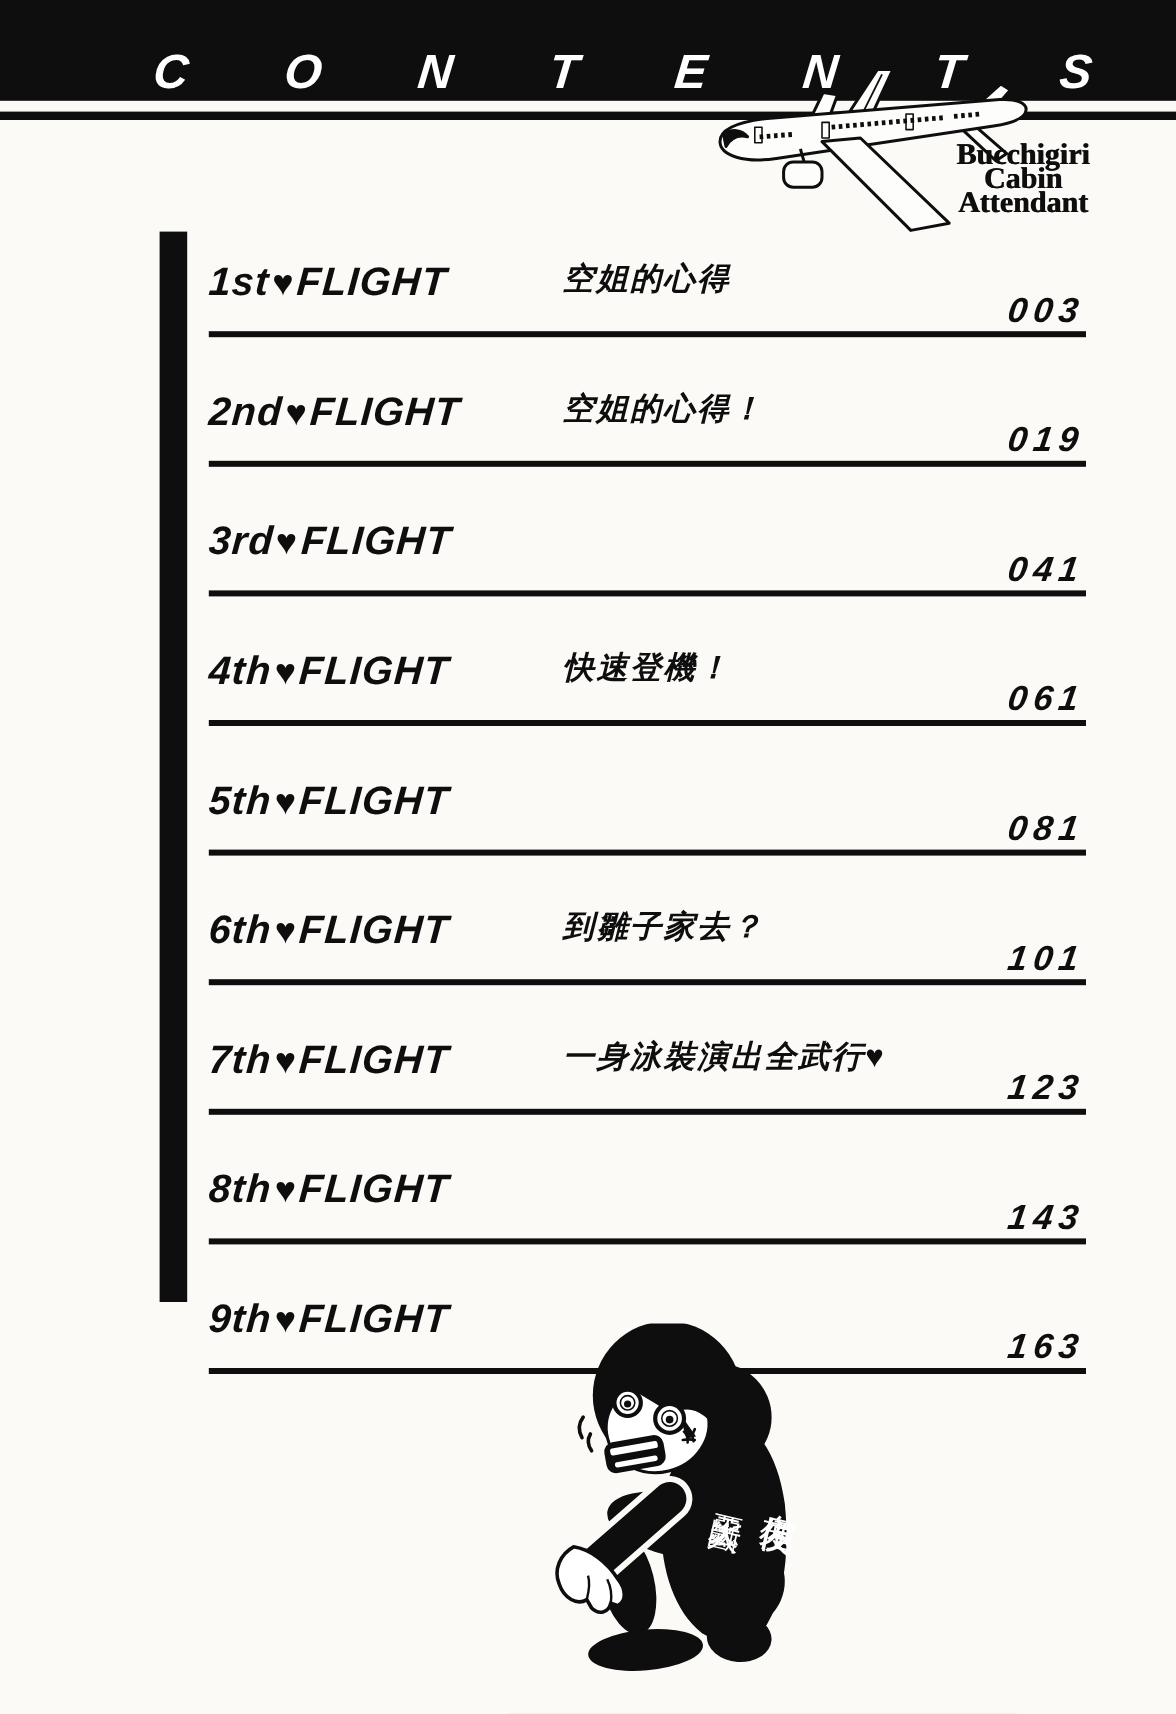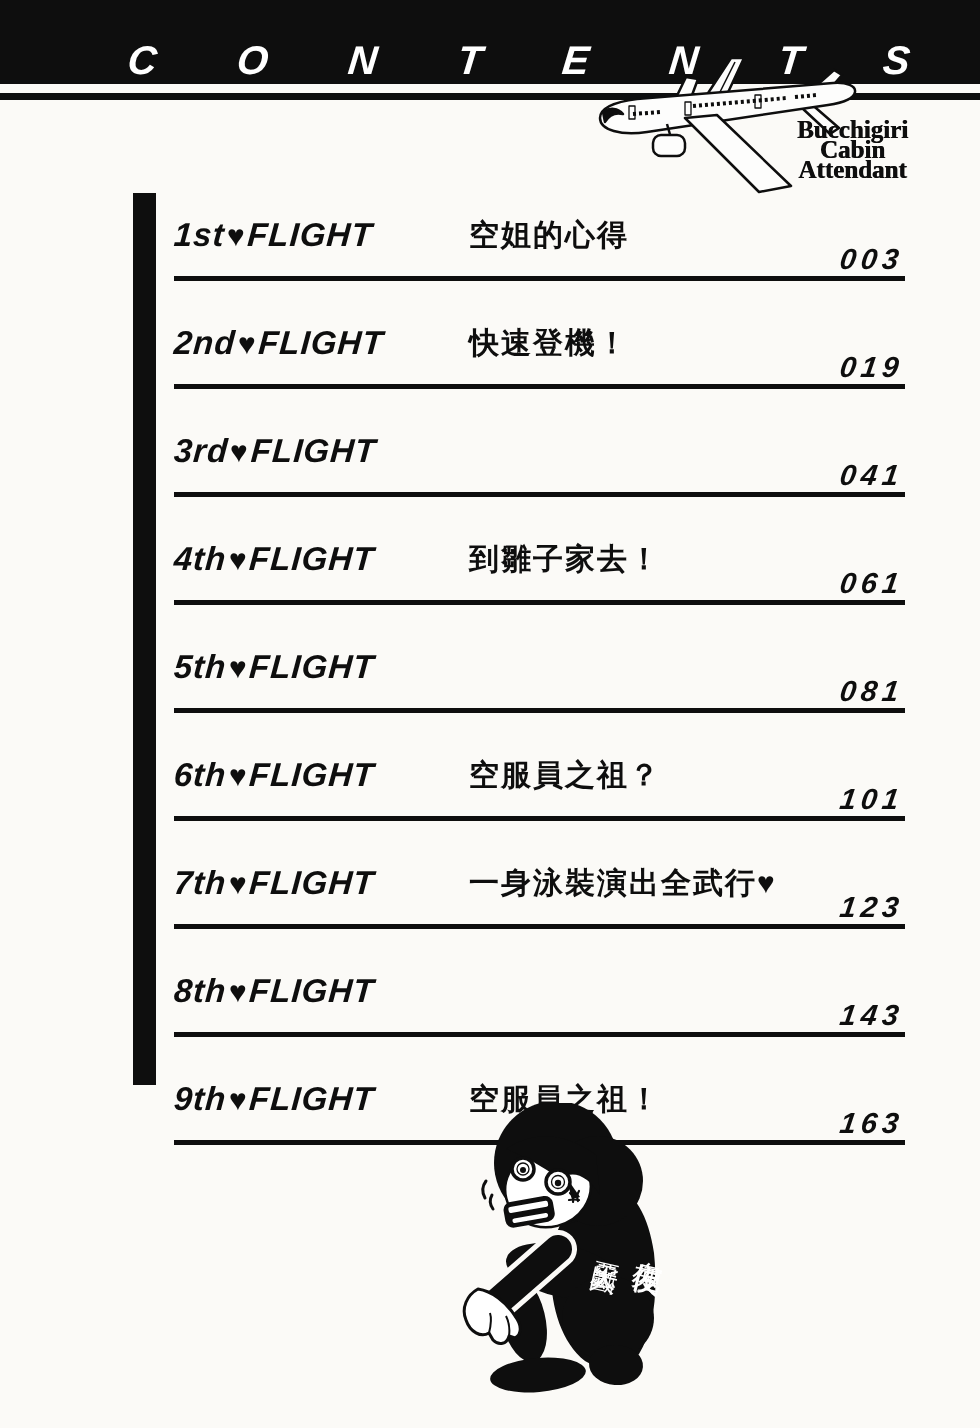--- a/index.html
+++ b/index.html
@@ -68,22 +68,22 @@
     transform:skewX(-4deg);
     white-space:nowrap;
   }
   .flight .heart{
     display:inline-block;
     font-style:normal;font-size:30px;
     transform:skewX(4deg);
     padding:0 2px;
   }
   .chapter-title{
-    font-weight:bold;font-size:30px;line-height:1.1;
-    letter-spacing:2px;white-space:nowrap;
+    font-weight:bold;font-size:26px;line-height:1.1;
+    letter-spacing:2px;white-space:nowrap;font-style:italic;
   }
   .page-num{
     position:absolute;right:2px;bottom:2px;
     font-weight:bold;font-style:italic;
     font-size:29px;line-height:1;letter-spacing:5px;
     transform:skewX(-8deg);
   }
   
   .mascot{
     position:absolute;left:448px;top:1103px;width:302px;height:325px;
@@ -154,51 +154,51 @@
       <div class="entry-row">
         <span class="flight"><span>1st</span><span class="heart">♥</span><span>FLIGHT</span></span>
         <span class="chapter-title">空姐的心得</span>
       </div>
       <span class="page-num">003</span>
     </div>
 
     <div class="entry">
       <div class="entry-row">
         <span class="flight"><span>2nd</span><span class="heart">♥</span><span>FLIGHT</span></span>
+        <span class="chapter-title">空姐的心得！</span>
+      </div>
+      <span class="page-num">019</span>
+    </div>
+
+    <div class="entry">
+      <div class="entry-row">
+        <span class="flight"><span>3rd</span><span class="heart">♥</span><span>FLIGHT</span></span>
+      </div>
+      <span class="page-num">041</span>
+    </div>
+
+    <div class="entry">
+      <div class="entry-row">
+        <span class="flight"><span>4th</span><span class="heart">♥</span><span>FLIGHT</span></span>
         <span class="chapter-title">快速登機！</span>
       </div>
-      <span class="page-num">019</span>
-    </div>
-
-    <div class="entry">
-      <div class="entry-row">
-        <span class="flight"><span>3rd</span><span class="heart">♥</span><span>FLIGHT</span></span>
-      </div>
-      <span class="page-num">041</span>
-    </div>
-
-    <div class="entry">
-      <div class="entry-row">
-        <span class="flight"><span>4th</span><span class="heart">♥</span><span>FLIGHT</span></span>
-        <span class="chapter-title">到雛子家去！</span>
-      </div>
       <span class="page-num">061</span>
     </div>
 
     <div class="entry">
       <div class="entry-row">
         <span class="flight"><span>5th</span><span class="heart">♥</span><span>FLIGHT</span></span>
       </div>
       <span class="page-num">081</span>
     </div>
 
     <div class="entry">
       <div class="entry-row">
         <span class="flight"><span>6th</span><span class="heart">♥</span><span>FLIGHT</span></span>
-        <span class="chapter-title">空服員之祖？</span>
+        <span class="chapter-title">到雛子家去？</span>
       </div>
       <span class="page-num">101</span>
     </div>
 
     <div class="entry">
       <div class="entry-row">
         <span class="flight"><span>7th</span><span class="heart">♥</span><span>FLIGHT</span></span>
         <span class="chapter-title">一身泳裝演出全武行♥</span>
       </div>
       <span class="page-num">123</span>
@@ -207,21 +207,20 @@
     <div class="entry">
       <div class="entry-row">
         <span class="flight"><span>8th</span><span class="heart">♥</span><span>FLIGHT</span></span>
       </div>
       <span class="page-num">143</span>
     </div>
 
     <div class="entry">
       <div class="entry-row">
         <span class="flight"><span>9th</span><span class="heart">♥</span><span>FLIGHT</span></span>
-        <span class="chapter-title">空服員之祖！</span>
       </div>
       <span class="page-num">163</span>
     </div>
 
   </div>
 
   <svg class="mascot" viewBox="0 0 302 325">
     <g stroke="#0e0e0e" stroke-width="3" fill="none" stroke-linecap="round">
       <path d="M38,78 Q32,86 37,95"></path>
       <path d="M44,92 Q40,99 45,106"></path>

